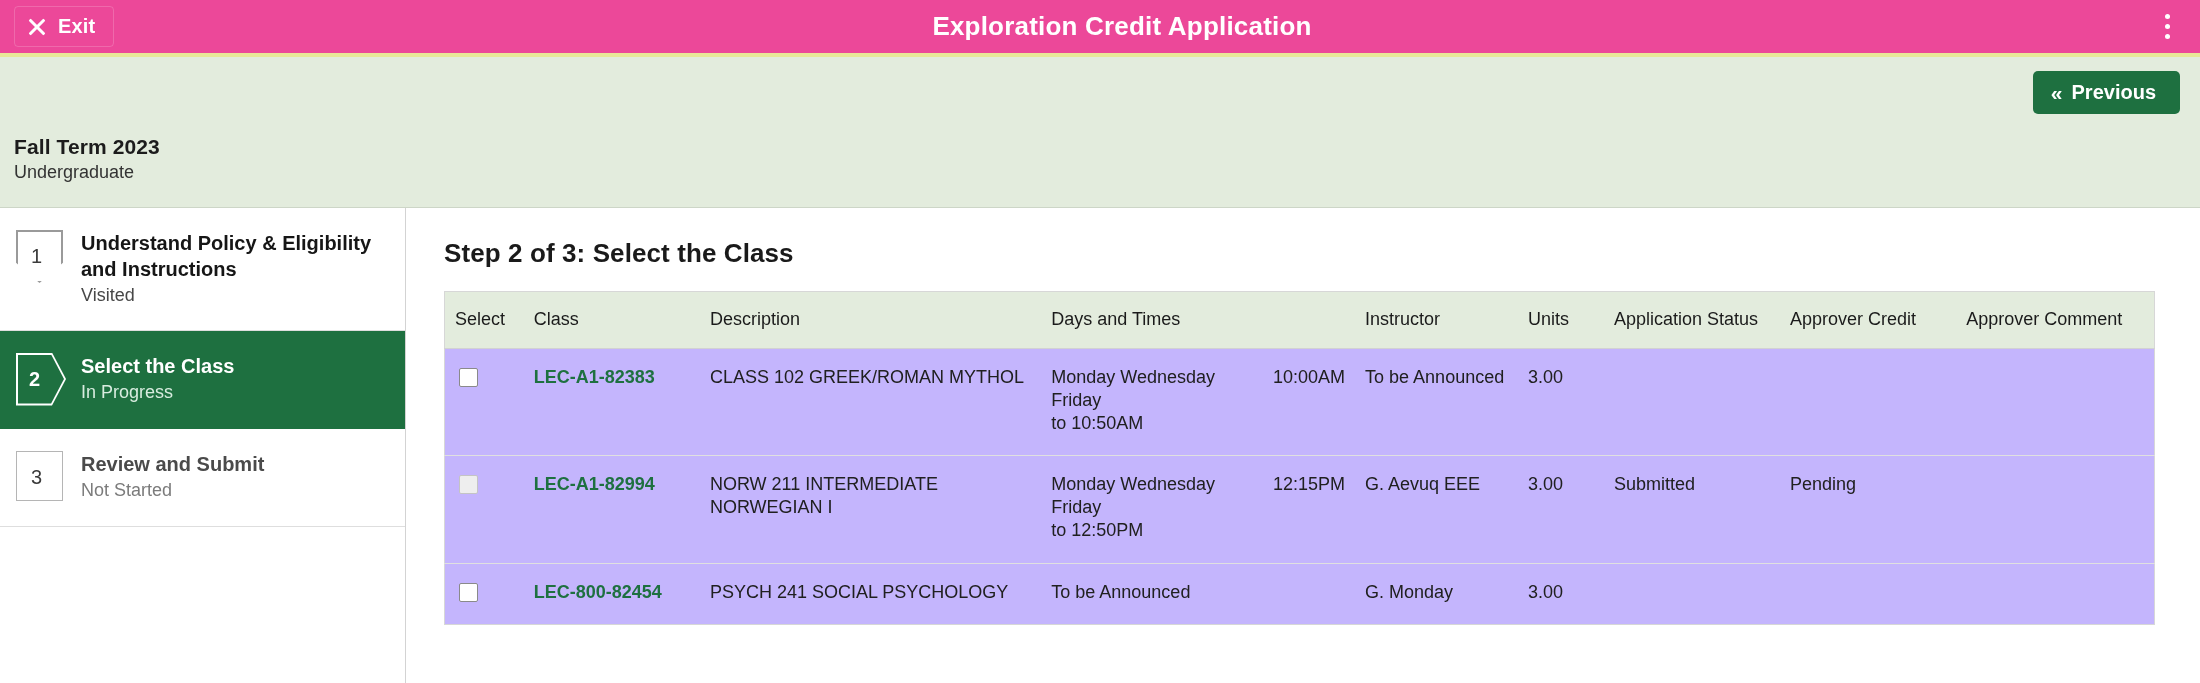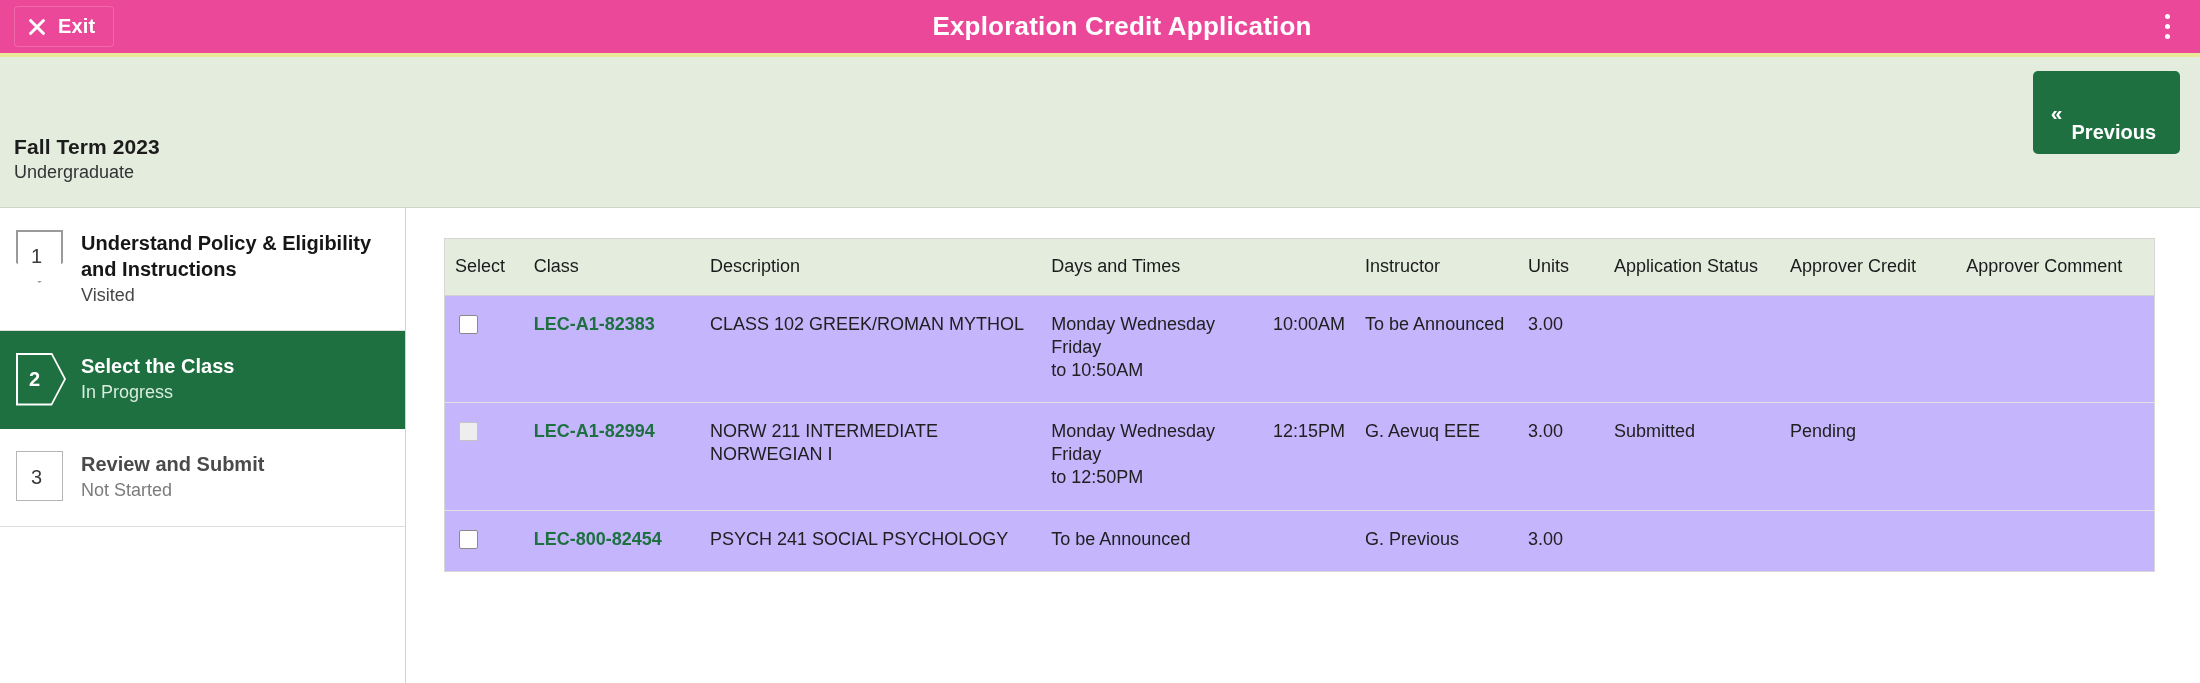--- a/index.html
+++ b/index.html
@@ -110,21 +110,20 @@
   .prev-chevron {
     color: #ffffff;
     font-size: 21px;
     line-height: 1;
     font-weight: bold;
   }
   .prev-label {
     color: #ffffff;
     font-size: 20px;
     font-weight: bold;
-    margin-top: 40px;
   }
   .term-block {
     position: absolute;
     left: 14px;
     bottom: 24px;
   }
   .term-name {
     font-size: 21px;
     font-weight: bold;
     color: #1c1c1c;
@@ -384,20 +383,21 @@
       </div>
       <div class="step-text">
         <div class="step-title">Review and Submit</div>
         <div class="step-status">Not Started</div>
       </div>
     </div>
 
   </div>
 
   <div class="main">
+    <div class="main-heading">Step 2 of 3: Select the Class</div>
 
     <table class="class-table">
       <thead>
         <tr>
           <th class="col-select">Select</th>
           <th class="col-class">Class</th>
           <th class="col-desc">Description</th>
           <th class="col-days">Days and Times</th>
           <th class="col-instructor">Instructor</th>
           <th class="col-units">Units</th>
@@ -456,21 +456,21 @@
           <td class="cell-select">
             <span class="chk"></span>
           </td>
           <td>
             <a class="class-link">LEC-800-82454</a>
           </td>
           <td>PSYCH 241  SOCIAL PSYCHOLOGY</td>
           <td>
             <div class="days-single">To be Announced</div>
           </td>
-          <td>G. Previous</td>
+          <td>G. Monday</td>
           <td>3.00</td>
           <td></td>
           <td></td>
           <td></td>
         </tr>
 
       </tbody>
     </table>
   </div>
 </div>

